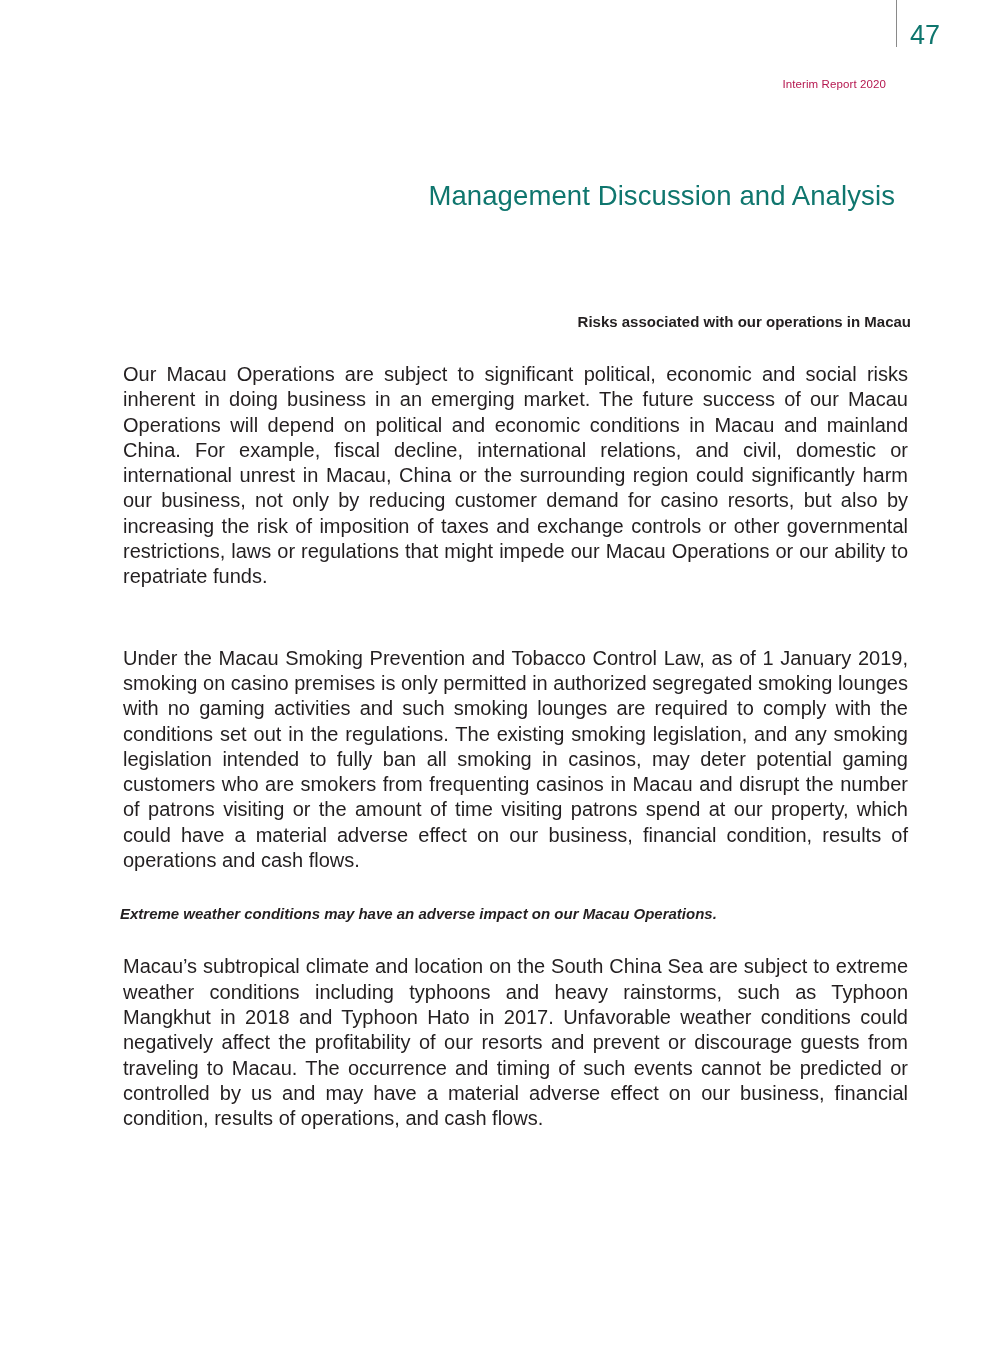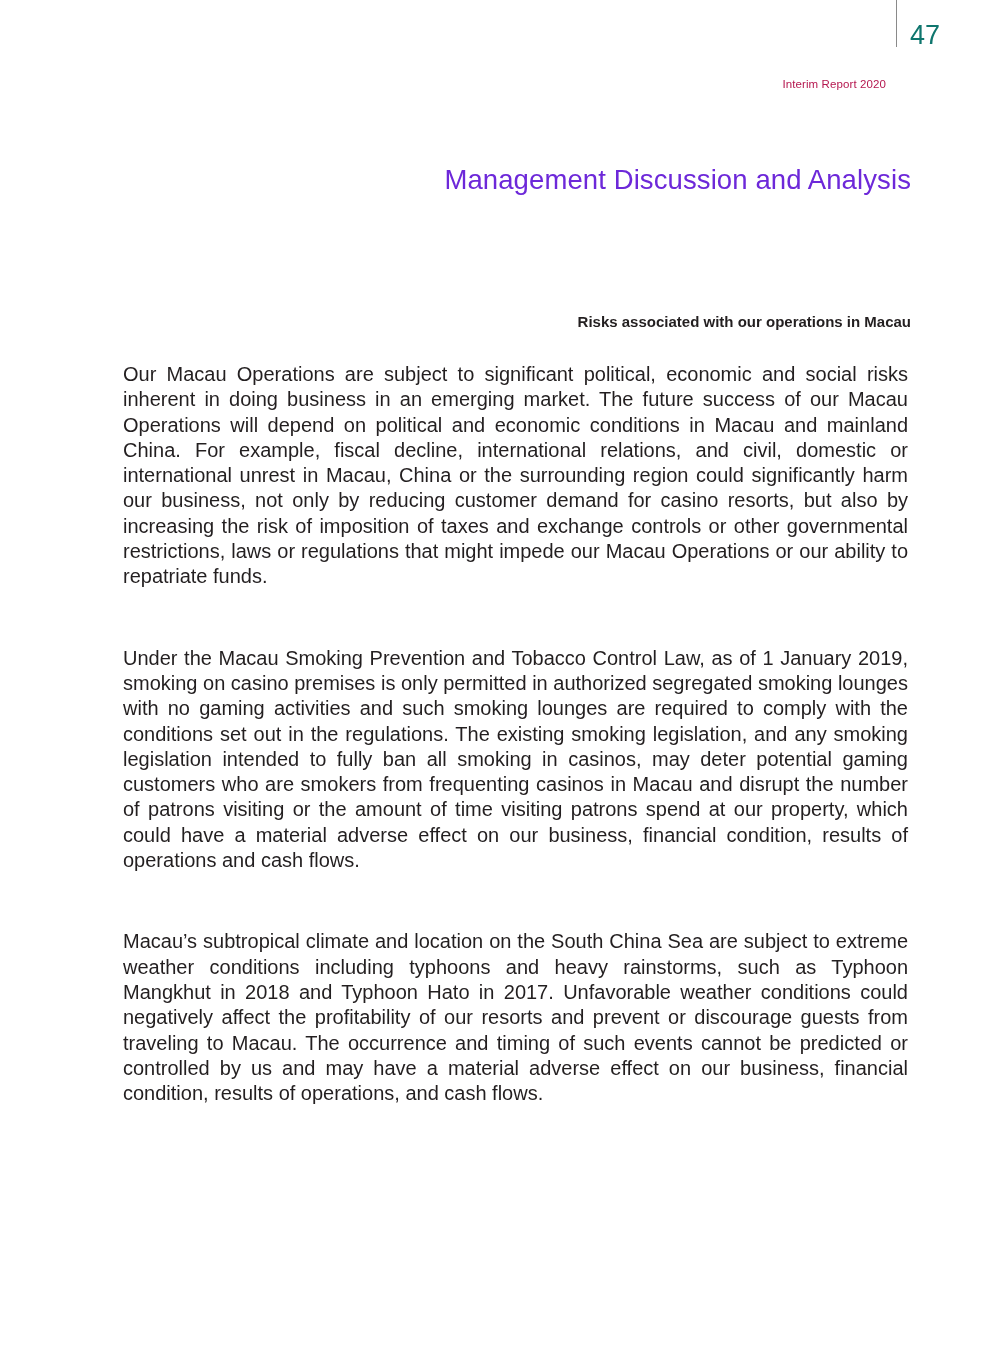--- a/index.html
+++ b/index.html
@@ -40,23 +40,23 @@
       font-size: 27px;
       line-height: 30px;
       color: #0f766e;
       font-weight: normal;
     }
     .section-title {
       position: absolute;
       right: 95px;
       top: 164px;
       font-size: 27.5px;
-      color: #6d28d9;
+      color: #0f766e;
       font-weight: normal;
-      margin: 0;
+      margin: 16px;
       white-space: nowrap;
       letter-spacing: 0.1px;
     }
     .content {
       position: absolute;
       left: 120px;
       top: 309px;
       width: 791px;
     }
     .h-risk {
@@ -103,16 +103,17 @@
   <div class="gap"></div>
 
   <div>
     <div class="gap"></div>
     <p class="para">Under the Macau Smoking Prevention and Tobacco Control Law, as of 1 January 2019, smoking on casino premises is only permitted in authorized segregated smoking lounges with no gaming activities and such smoking lounges are required to comply with the conditions set out in the regulations. The existing smoking legislation, and any smoking legislation intended to fully ban all smoking in casinos, may deter potential gaming customers who are smokers from frequenting casinos in Macau and disrupt the number of patrons visiting or the amount of time visiting patrons spend at our property, which could have a material adverse effect on our business, financial condition, results of operations and cash flows.</p>
   </div>
 
   <div class="gap"></div>
 
   <div>
+    <p class="h-sub">Extreme weather conditions may have an adverse impact on our Macau Operations.</p>
     <div class="gap"></div>
     <p class="para">Macau’s subtropical climate and location on the South China Sea are subject to extreme weather conditions including typhoons and heavy rainstorms, such as Typhoon Mangkhut in 2018 and Typhoon Hato in 2017. Unfavorable weather conditions could negatively affect the profitability of our resorts and prevent or discourage guests from traveling to Macau. The occurrence and timing of such events cannot be predicted or controlled by us and may have a material adverse effect on our business, financial condition, results of operations, and cash flows.</p>
   </div>
 </div>
 
 </body></html>

